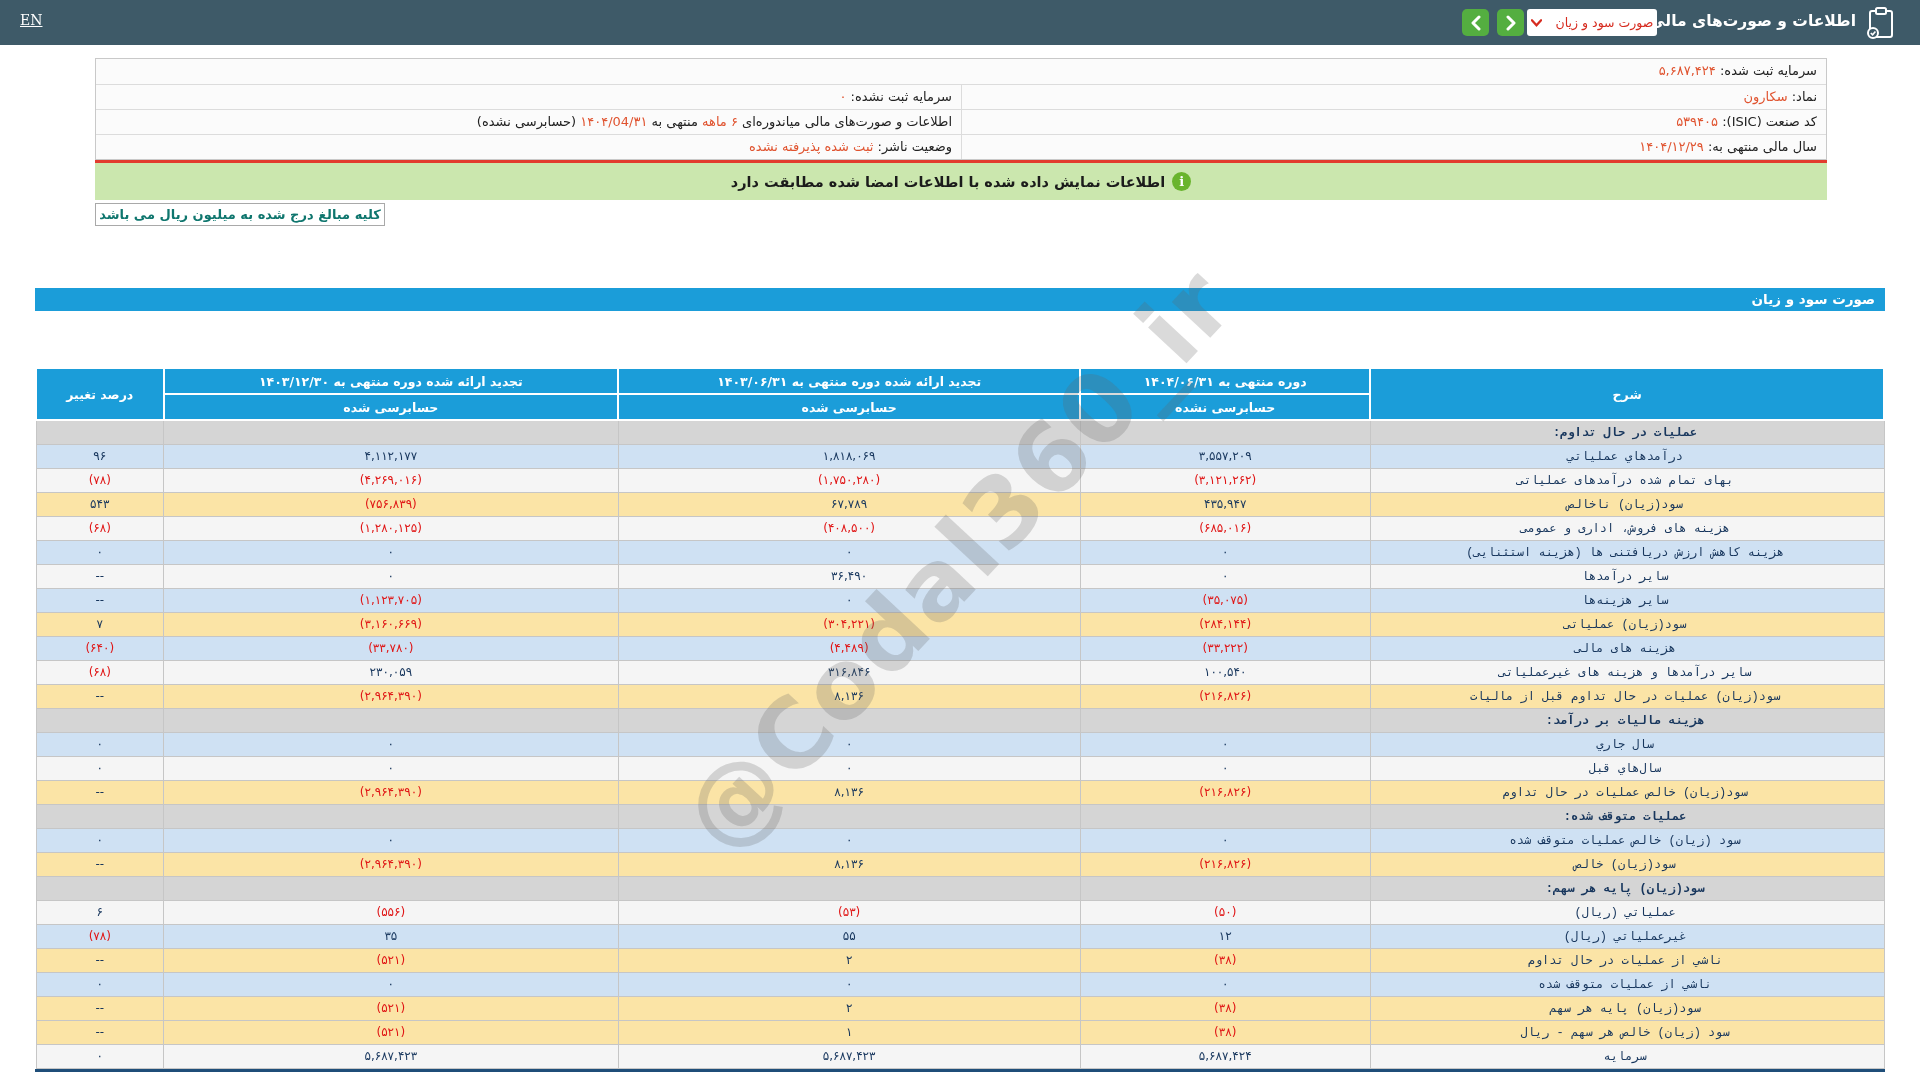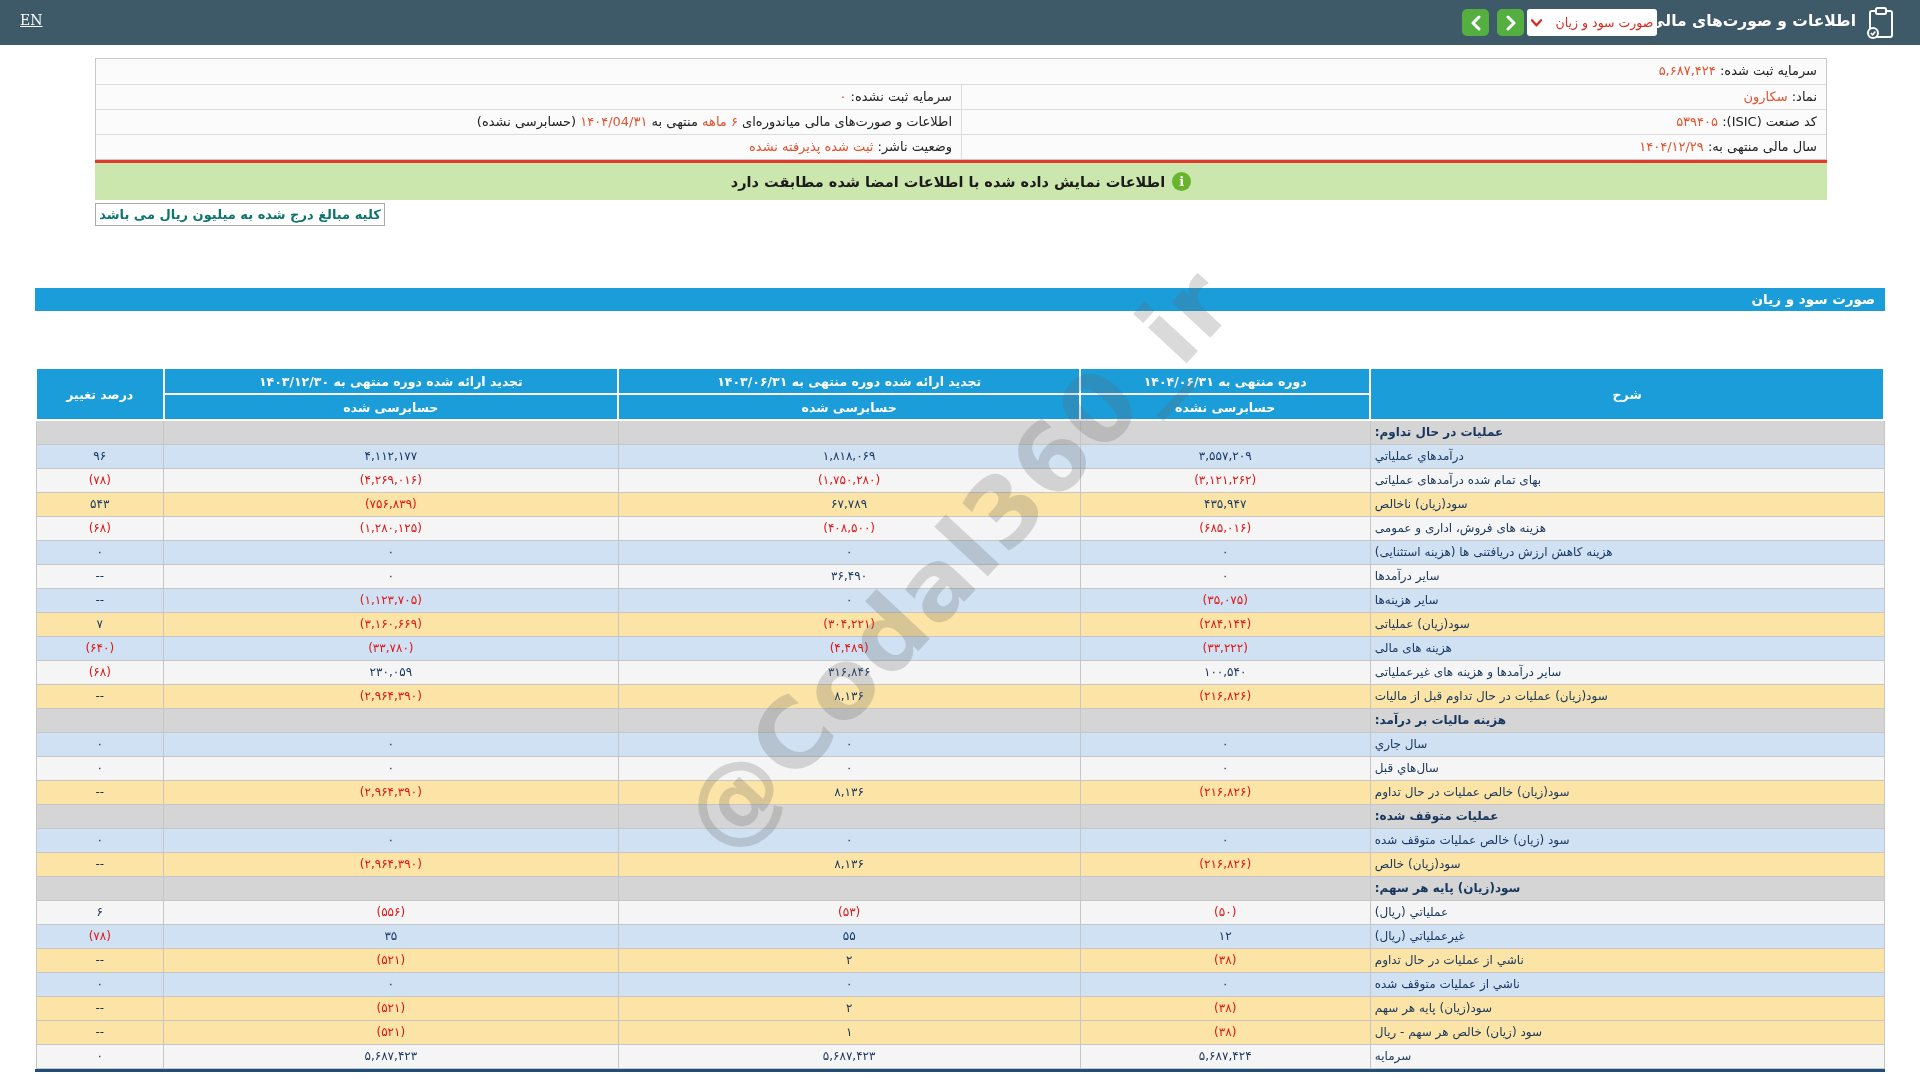--- a/index.html
+++ b/index.html
@@ -54,21 +54,21 @@
   .stmt-subtitle { position:absolute; left:35px; top:311px; width:1850px; height:27px; background:#fff;
                    border:1px solid #cfcfcf; color:#1b1b1b; font-size:13.5px; font-weight:bold;
                    line-height:25px; padding-right:10px; text-align:right; }
 
   
   .main-table-wrap { position:absolute; left:35px; top:367px; width:1850px; border-bottom:3px solid #1f4e79; z-index:1; }
   table.stmt { width:100%; border-collapse:collapse; table-layout:fixed; }
   table.stmt thead th { background:#1b9dd9; color:#fff; font-size:12.5px; font-weight:bold;
                         border:2px solid #fff; height:26px; padding:0 4px; text-align:center; }
   table.stmt tbody td { height:24px; font-size:12px; border:1px solid #c6c6c6; padding:0 4px; }
-  td.desc { text-align:left; padding-right:8px !important; color:#17365d; white-space:nowrap; overflow:hidden; }
+  td.desc { text-align:center; padding-right:8px !important; color:#17365d; white-space:nowrap; overflow:hidden;font-family:Liberation Mono, monospace; }
   td.val { text-align:center; color:#17365d; direction:ltr; unicode-bidi:embed; }
   td.val.neg { color:#e01515; }
   tr.section td { background:#d5d5d5; font-weight:bold; color:#17365d; }
   tr.r-blue td { background:#cfe1f3; }
   tr.r-white td { background:#f5f5f5; }
   tr.r-yellow td { background:#fbe4a6;margin-left:46px; }
 
   
   .watermark { position:absolute; left:958px; top:560px; transform:translate(-50%,-50%) rotate(-47deg);
                font-size:96px; font-weight:bold; color:rgba(100,100,100,0.24); letter-spacing:2px;

